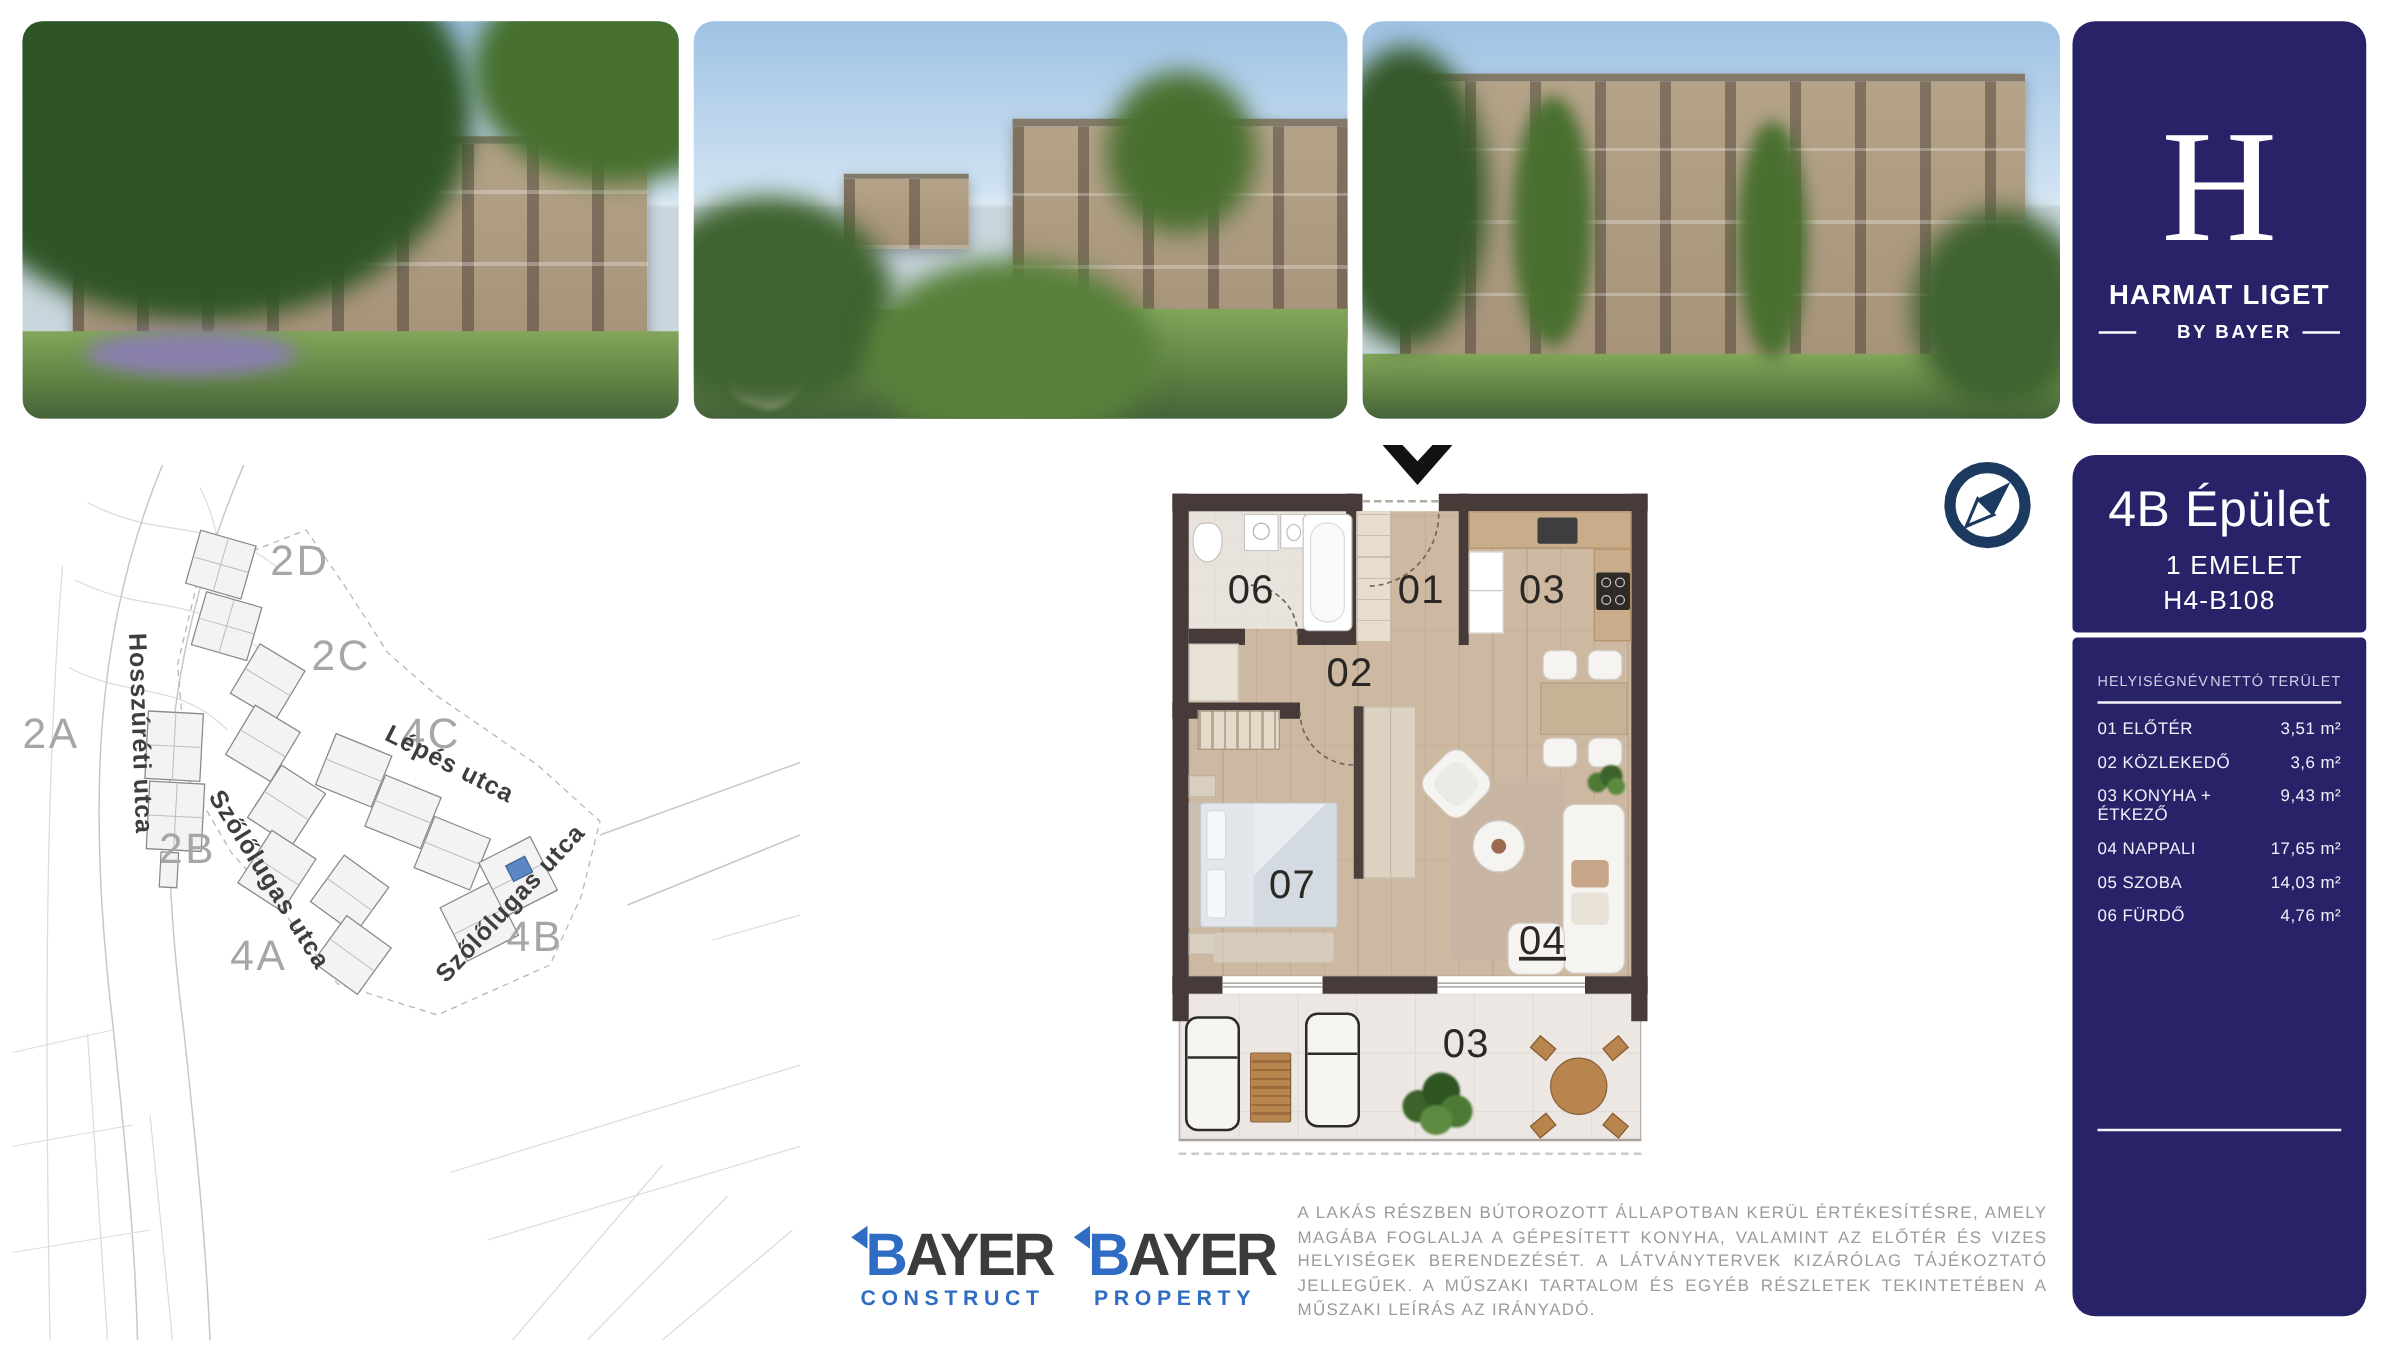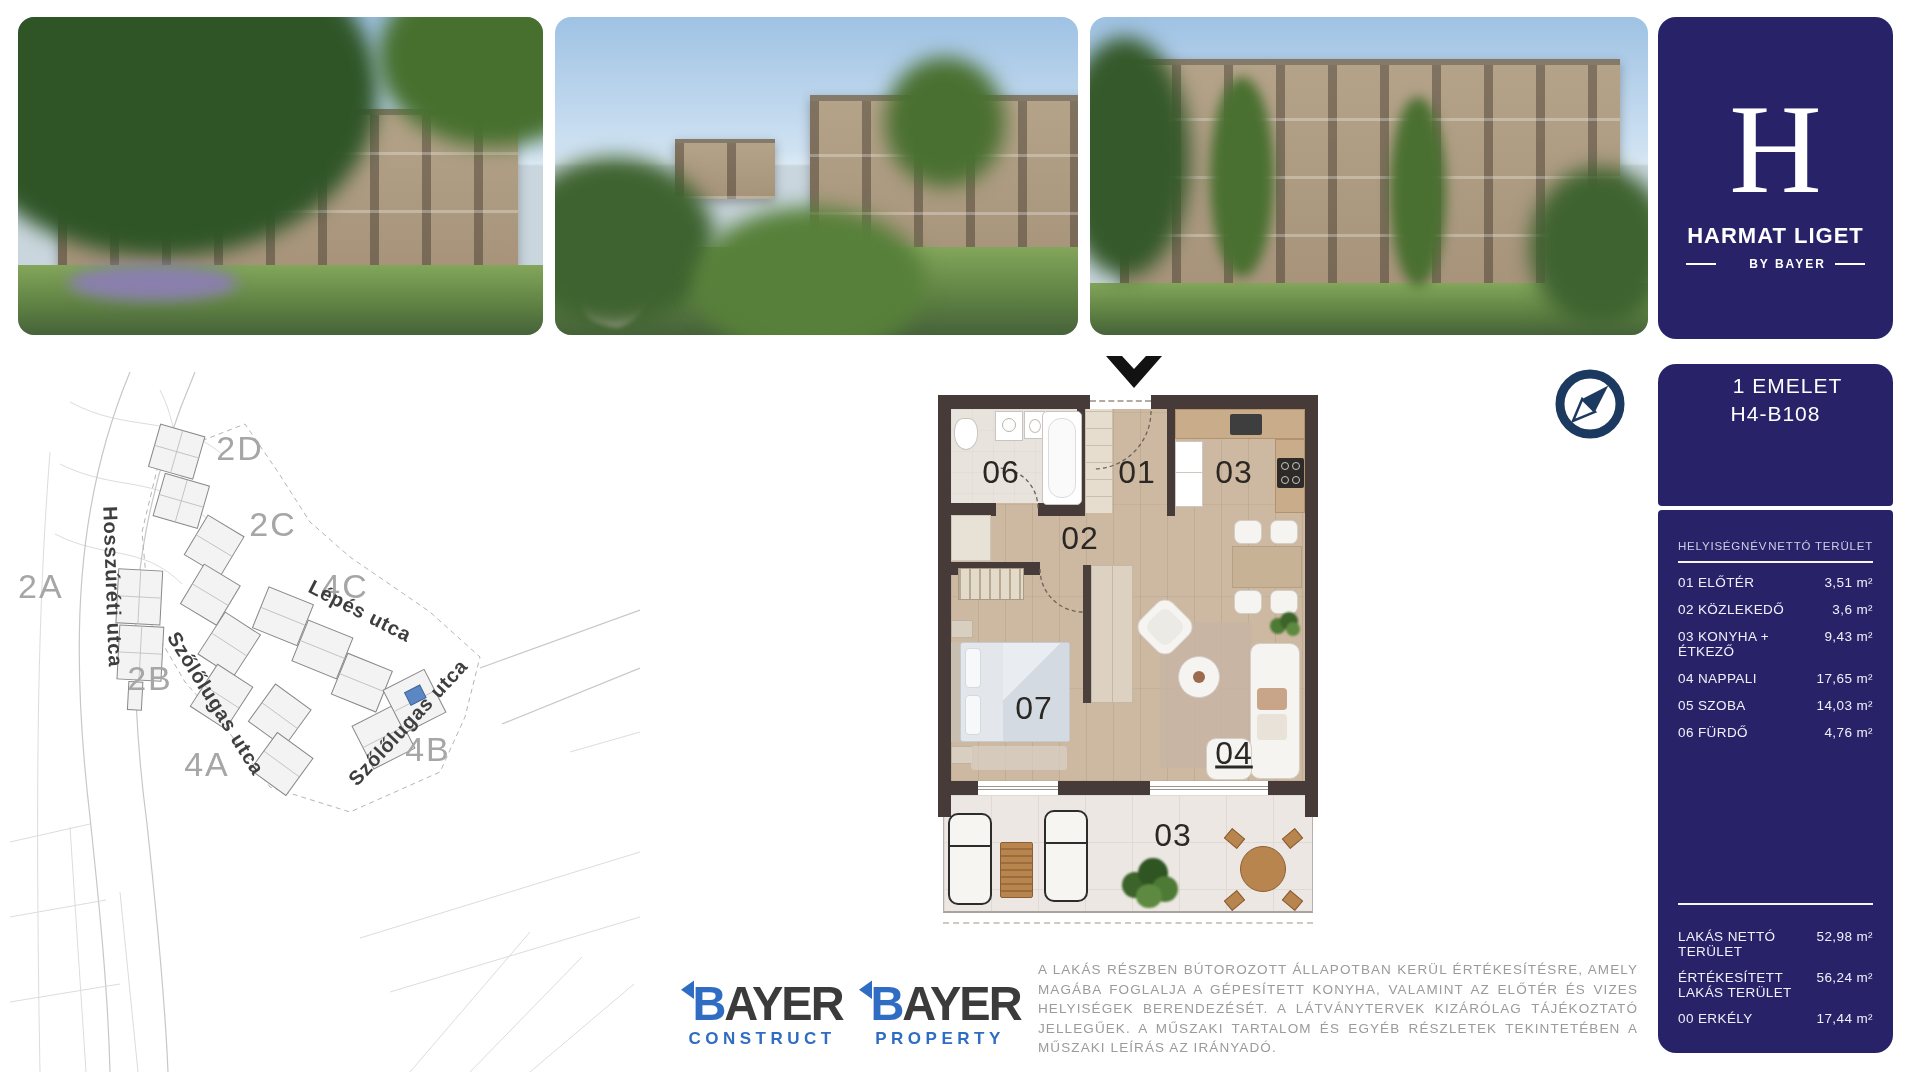--- a/index.html
+++ b/index.html
@@ -16,21 +16,21 @@
   .ph-grass { position:absolute; left:0; right:0; bottom:0; background:linear-gradient(180deg,#83a65b 0%,#5d7f42 60%,#46623a 100%); }
   .ph-tree { position:absolute; border-radius:50%; filter:blur(10px); }
   .ph-path { position:absolute; background:linear-gradient(180deg,#cfc8bd,#b8b0a4); filter:blur(2px); border-radius:40%; }
 
   
   .logo-panel { left:1658px; top:17px; width:235px; height:322px; background:#282368; border-radius:18px; color:#fff; text-align:center; }
   .logo-h { font-family:"Liberation Serif","DejaVu Serif",serif; font-size:128px; line-height:120px; margin-top:72px; font-weight:500; }
   .logo-title { font-size:22px; font-weight:700; letter-spacing:1px; margin-top:14px; }
   .logo-by { display:flex; align-items:center; justify-content:center; gap:9px; margin-top:8px; }
   .logo-by .line { width:30px; height:2px; background:#fff; }
-  .logo-by .by-txt { font-size:12px; font-weight:700; letter-spacing:2px;padding-left:24px; }
+  .logo-by .by-txt { font-size:15px; font-weight:700; letter-spacing:2px;padding-left:24px; }
 
   
   .unit-head { left:1658px; top:364px; width:235px; height:142px; background:#282368; border-radius:18px 18px 4px 4px; color:#fff; text-align:center; }
   .unit-title { font-size:40px; font-weight:300; letter-spacing:.5px; margin-top:22px; }
   .unit-floor { font-size:21px; font-weight:300; letter-spacing:1px; margin-top:10px;padding-left:24px; }
   .unit-code  { font-size:21px; font-weight:300; letter-spacing:1px; margin-top:4px; }
   .unit-table { left:1658px; top:510px; width:235px; height:543px; background:#282368; border-radius:4px 4px 18px 18px; color:#f1f0fa; padding:30px 20px 0 20px; font-size:13.5px; }
   .t-head { display:flex; justify-content:space-between; font-size:11.5px; letter-spacing:.8px; color:#cfcde4; }
   .t-hr { height:2px; background:#f5f4fb; margin-top:9px; }
   .t-row { display:flex; justify-content:space-between; margin-top:12px; letter-spacing:.4px; }
@@ -348,20 +348,21 @@
 
 <svg class="abs compass" viewBox="0 0 76 76">
   <circle cx="38" cy="38" r="30" fill="#ffffff" stroke="#1c3a5f" stroke-width="9"></circle>
   <g transform="rotate(45 38 38)">
     <polygon points="38,12 47,40 29,40" fill="#1c3a5f"></polygon>
     <polygon points="29,40 47,40 38,62" fill="#ffffff" stroke="#1c3a5f" stroke-width="2.5"></polygon>
   </g>
 </svg>
 
 <div class="abs unit-head">
+  <div class="unit-title">4B Épület</div>
   <div class="unit-floor">1 EMELET</div>
   <div class="unit-code">H4-B108</div>
 </div>
 
 <div class="abs unit-table">
   <div class="t-head">
     <span>HELYISÉGNÉV</span>
     <span>NETTÓ TERÜLET</span>
   </div>
   <div class="t-hr"></div>
@@ -385,34 +386,20 @@
   <div class="t-row">
     <span class="t-name">05 SZOBA</span>
     <span class="t-val">14,03 m²</span>
   </div>
   <div class="t-row">
     <span class="t-name">06 FÜRDŐ</span>
     <span class="t-val">4,76 m²</span>
   </div>
 
   <div class="t-sep"></div>
-  <div class="t-summary">
-    <div class="t-row">
-      <span class="t-name">LAKÁS NETTÓ TERÜLET</span>
-      <span class="t-val">52,98 m²</span>
-    </div>
-    <div class="t-row">
-      <span class="t-name">ÉRTÉKESÍTETT LAKÁS TERÜLET</span>
-      <span class="t-val">56,24 m²</span>
-    </div>
-    <div class="t-row">
-      <span class="t-name">00 ERKÉLY</span>
-      <span class="t-val">17,44 m²</span>
-    </div>
-  </div>
 </div>
 
 <div class="bayer" style="left:681px;width:162px;">
   <div class="word"><span class="flag"></span><span class="b">B</span><span>AYER</span></div>
   <div class="sub">CONSTRUCT</div>
 </div>
 <div class="bayer" style="left:856px;width:168px;">
   <div class="word"><span class="flag"></span><span class="b">B</span><span>AYER</span></div>
   <div class="sub">PROPERTY</div>
 </div>

